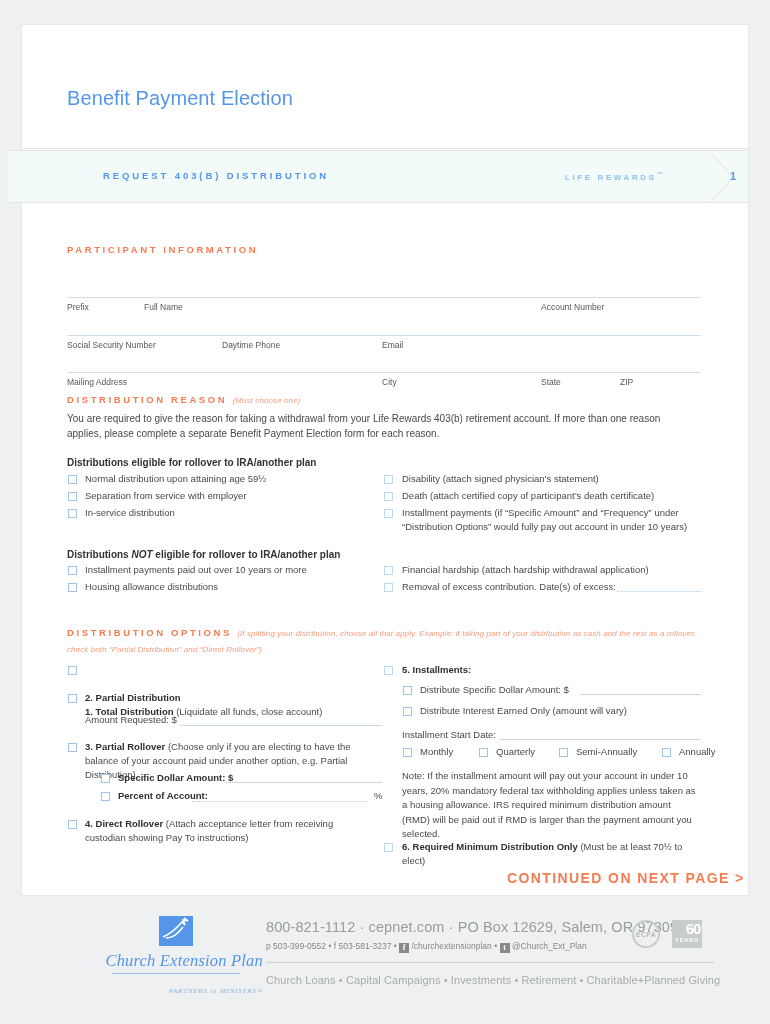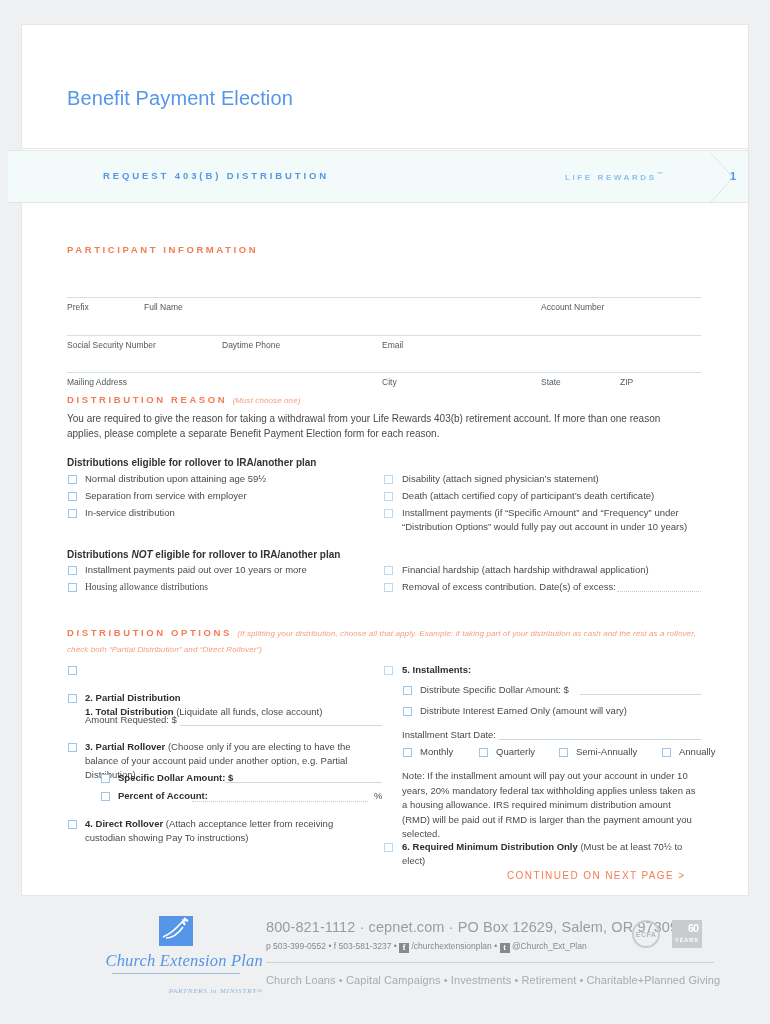--- a/index.html
+++ b/index.html
@@ -36,21 +36,21 @@
   .body-txt{ position:absolute; font-size:10px; line-height:15px; color:#4a4a4a; }
   .bold-lbl{ position:absolute; font-size:10px; font-weight:700; color:#333; }
   .field-line{ position:absolute; height:1px; background:#cfe0ef; }
   .field-lbl{ position:absolute; font-size:8.5px; color:#55575a; }
   .cbx{ position:absolute; width:9px; height:9px; border:1px solid #9fc5e8; background:#fff; }
   .cbx-lt{ border-color:#bcd9f2; }
   .opt-txt{ position:absolute; font-size:9.5px; line-height:14px; color:#4a4a4a; }
   .opt-txt b{ font-weight:700; color:#2f2f2f; }
   .rule-solid{ position:absolute; height:1px; background:#c8d9e8; }
   .rule-dot{ position:absolute; height:0; border-top:1px dotted #b9cddd; }
-  .continued{ position:absolute; font-size:10px; font-weight:400; letter-spacing:1.4px; color:#f47c52; }
+  .continued{ position:absolute; font-size:14px; font-weight:700; letter-spacing:1.4px; color:#f47c52; }
   
   .footer{ position:absolute; left:0; top:900px; width:770px; height:124px; }
   .logo-wrap{ position:absolute; left:88px; top:16px; width:175px; text-align:right;font-style:italic; }
   .logo-mark{ width:34px; height:30px; background:#5596e8; margin:0 auto; position:relative; }
   .logo-mark svg{ position:absolute; left:0; top:0; }
   .logo-name{ margin-top:5px; font-family:"Liberation Serif", serif; font-size:16.5px;
               color:#5596e8; letter-spacing:.2px; }
   .logo-rule{ width:128px; height:1px; background:#9dbfe2; margin:2px auto 0; }
   .logo-tag{ margin-top:13px; font-family:"Liberation Serif", serif; font-size:7px;
              color:#8fb4dd; letter-spacing:.8px; }
@@ -59,21 +59,21 @@
   .sq-icon{ display:inline-block; width:10px; height:10px; background:#88898b; color:#fff;
             font-size:8px; line-height:10px; text-align:center; vertical-align:-1px;
             font-family:"Liberation Serif", serif; font-weight:700; }
   .f-rule{ position:absolute; left:266px; top:62px; width:448px; height:1px; background:#cfd2d4; }
   .f-line3{ position:absolute; left:266px; top:74px; font-size:11px; color:#a9acae; letter-spacing:.1px; }
   .ecfa{ position:absolute; left:632px; top:20px; width:28px; height:28px; border-radius:50%;
          border:2px solid #c9cccd; color:#b5b8ba; font-size:7px; font-weight:700;
          text-align:center; line-height:26px; letter-spacing:.4px; }
   .yrs{ position:absolute; left:672px; top:20px; width:30px; height:28px; background:#c9cccd;
         color:#fff; text-align:center; }
-  .yrs-n{ font-size:11px; font-weight:700; line-height:17px; letter-spacing:-1px;padding-left:12px; }
+  .yrs-n{ font-size:15px; font-weight:700; line-height:17px; letter-spacing:-1px;padding-left:12px; }
   .yrs-t{ font-size:5.5px; font-weight:700; letter-spacing:1px; line-height:7px; }
 </style>
 </head>
 <body>
 
 <div class="page-card">
 
   <div class="title-zone">
     <div class="doc-title">Benefit Payment Election</div>
   </div>
@@ -124,21 +124,21 @@
   <div class="cbx cbx-lt" style="left:362px; top:467px;"></div>
   <div class="opt-txt" style="left:380px; top:464px; width:305px;">Death (attach certified copy of participant’s death certificate)</div>
   <div class="cbx cbx-lt" style="left:362px; top:484px;"></div>
   <div class="opt-txt" style="left:380px; top:481px; width:298px; text-indent:0;">Installment payments (if “Specific Amount” and “Frequency” under “Distribution Options” would fully pay out account in under 10 years)</div>
 
   <div class="bold-lbl" style="left:45px; top:524px;"><span>Distributions </span><i>NOT</i><span> eligible for rollover to IRA/another plan</span></div>
 
   <div class="cbx" style="left:46px; top:541px;"></div>
   <div class="opt-txt" style="left:63px; top:538px; width:300px;">Installment payments paid out over 10 years or more</div>
   <div class="cbx" style="left:46px; top:558px;"></div>
-  <div class="opt-txt" style="left:63px; top:555px; width:300px;font-family:Liberation Serif, serif;">Housing allowance distributions</div>
+  <div class="opt-txt" style="left:63px; top:555px; width:300px;">Housing allowance distributions</div>
 
   <div class="cbx cbx-lt" style="left:362px; top:541px;"></div>
   <div class="opt-txt" style="left:380px; top:538px; width:300px;">Financial hardship (attach hardship withdrawal application)</div>
   <div class="cbx cbx-lt" style="left:362px; top:558px;"></div>
   <div class="opt-txt" style="left:380px; top:555px; width:250px;">Removal of excess contribution. Date(s) of excess:</div>
   <div class="rule-dot" style="left:595px; top:566px; width:84px;"></div>
 
   <div class="sec-head" style="left:45px; top:600px; width:630px; line-height:15px;"><span>DISTRIBUTION OPTIONS</span> <span class="sec-note">(If splitting your distribution, choose all that apply. Example: if taking part of your distribution as cash and the rest as a rollover, check both “Partial Distribution” and “Direct Rollover”)</span></div>
 
   <div class="cbx" style="left:46px; top:641px;"></div>

